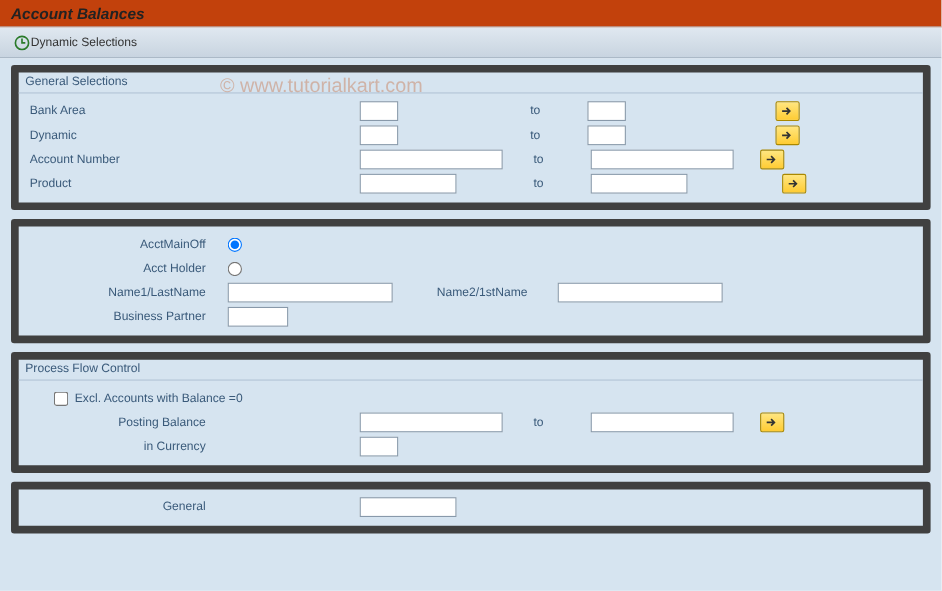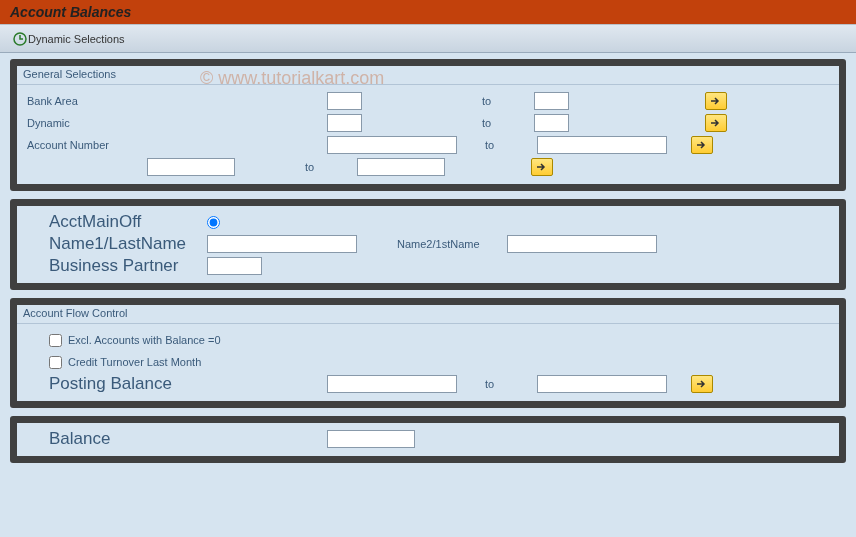--- a/index.html
+++ b/index.html
@@ -75,22 +75,23 @@
     .label {
       width: 160px;
       color: #3a5a7a;
       font-size: 11px;
       flex-shrink: 0;
     }
     .label-indent {
       width: 160px;
       padding-left: 22px;
       color: #3a5a7a;
-      font-size: 17px;
+      font-size: 11px;
       flex-shrink: 0;
+      text-align: right;
     }
     .label-check {
       color: #3a5a7a;
       font-size: 11px;
     }
     input[type="text"] {
       border: 1px solid #8899aa;
       background: #fff;
       height: 18px;
       font-size: 11px;
@@ -208,20 +209,21 @@
         <input type="text" class="inp-lg" style="">
         <span class="to-label">to</span>
         <input type="text" class="inp-lg" style="">
         <span class="arrow-btn">
           <svg viewBox="0 0 12 10">
               <path d="M1 5 L8 5 M5 2 L8 5 L5 8" stroke="#333" stroke-width="1.5" fill="none"></path>
             </svg>
         </span>
       </div>
       <div class="row">
+        <span class="label">Product</span>
         <span class="spacer-a"></span>
         <input type="text" class="inp-md" style="">
         <span class="to-label" style="margin-left:42px">to</span>
         <input type="text" class="inp-md" style="">
         <span style="margin-left:42px"></span>
         <span class="arrow-btn">
           <svg viewBox="0 0 12 10">
               <path d="M1 5 L8 5 M5 2 L8 5 L5 8" stroke="#333" stroke-width="1.5" fill="none"></path>
             </svg>
         </span>
@@ -231,61 +233,68 @@
 
   <div class="group">
     <div class="group-body">
       <div class="row">
         <span class="label-indent">AcctMainOff</span>
         <span class="radio-cell">
             <input type="radio" name="bp" checked="" style="">
           </span>
       </div>
       <div class="row">
+        <span class="label-indent">Acct Holder</span>
+        <span class="radio-cell">
+            <input type="radio" name="bp" style="">
+          </span>
+      </div>
+      <div class="row">
         <span class="label-indent">Name1/LastName</span>
         <input type="text" class="inp-xl" style="">
         <span class="name2-label">Name2/1stName</span>
         <input type="text" class="inp-xl" style="">
       </div>
       <div class="row">
         <span class="label-indent">Business Partner</span>
         <input type="text" class="inp-sm" style="">
       </div>
     </div>
   </div>
 
   <div class="group">
-    <div class="group-title">Account Flow Control</div>
+    <div class="group-title">Process Flow Control</div>
     <div class="group-body">
       <div class="checkbox-row">
         <input type="checkbox" style="">
         <span class="label-check">Excl. Accounts with Balance =0</span>
-      </div>
-      <div class="checkbox-row">
-        <input type="checkbox" style="">
-        <span class="label-check">Credit Turnover Last Month</span>
       </div>
       <div class="row">
         <span class="label-indent">Posting Balance</span>
         <span style="width:100px"></span>
         <input type="text" class="inp-lg" style="">
         <span class="to-label">to</span>
         <input type="text" class="inp-lg" style="">
         <span class="arrow-btn">
           <svg viewBox="0 0 12 10">
               <path d="M1 5 L8 5 M5 2 L8 5 L5 8" stroke="#333" stroke-width="1.5" fill="none"></path>
             </svg>
         </span>
       </div>
+      <div class="row">
+        <span class="label-indent">in Currency</span>
+        <span style="width:100px"></span>
+        <input type="text" class="inp-xs" style="">
+      </div>
     </div>
   </div>
 
   <div class="group">
     <div class="group-body">
       <div class="row">
-        <span class="label-indent">Balance</span>
+        <span class="label-indent">General</span>
         <span style="width:100px"></span>
         <input type="text" class="inp-md" style="">
       </div>
     </div>
   </div>
 
 </div>
 
 </body></html>

